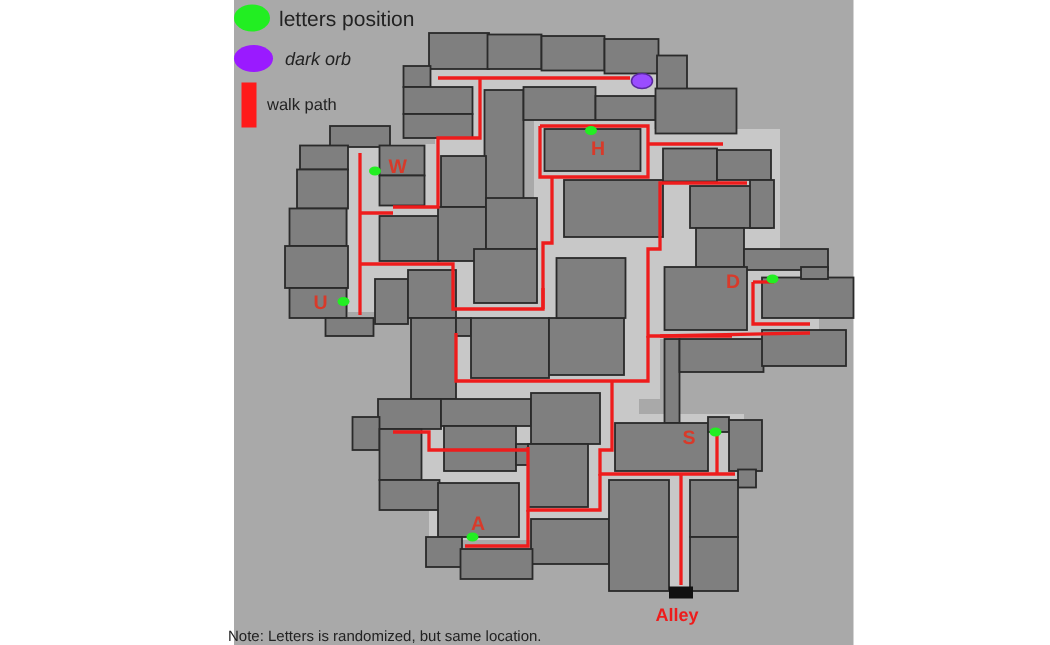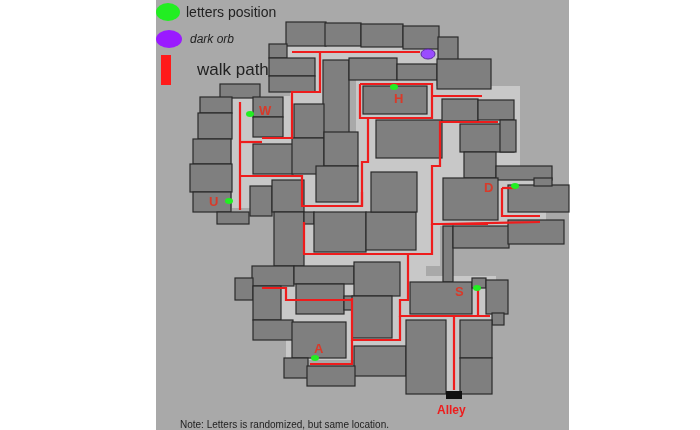--- a/index.html
+++ b/index.html
@@ -160,16 +160,16 @@
 <div class="legend-item" style="left:156px; top:3px;">
   <span class="sw" style="position:relative; display:inline-block; width:24px; height:18px; border-radius:50%; background:#22ee22;"></span>
   <span class="legend-label" style="margin-left:6px; font-size:14px;">letters position</span>
 </div>
 <div class="legend-item" style="left:156px; top:30px;font-style:italic;">
   <span class="sw" style="position:relative; display:inline-block; width:26px; height:18px; border-radius:50%; background:#9a1aff;"></span>
   <span class="legend-label" style="margin-left:8px; font-size:12px;">dark orb</span>
 </div>
 <div class="legend-item" style="left:161px; top:55px;">
   <span class="sw" style="position:relative; display:inline-block; width:10px; height:30px; background:#ff1a1a;"></span>
-  <span class="legend-label" style="margin-left:26px; font-size:17px;">walk path</span>
+  <span class="legend-label" style="margin-left:7px; font-size:11px;">walk path</span>
 </div>
 
-<div id="note" style="left:166px;padding-left:14px;">Note: Letters is randomized, but same location.</div>
+<div id="note" style="left:138px;padding-left:14px;">Note: Letters is randomized, but same location.</div>
 
 </body></html>

